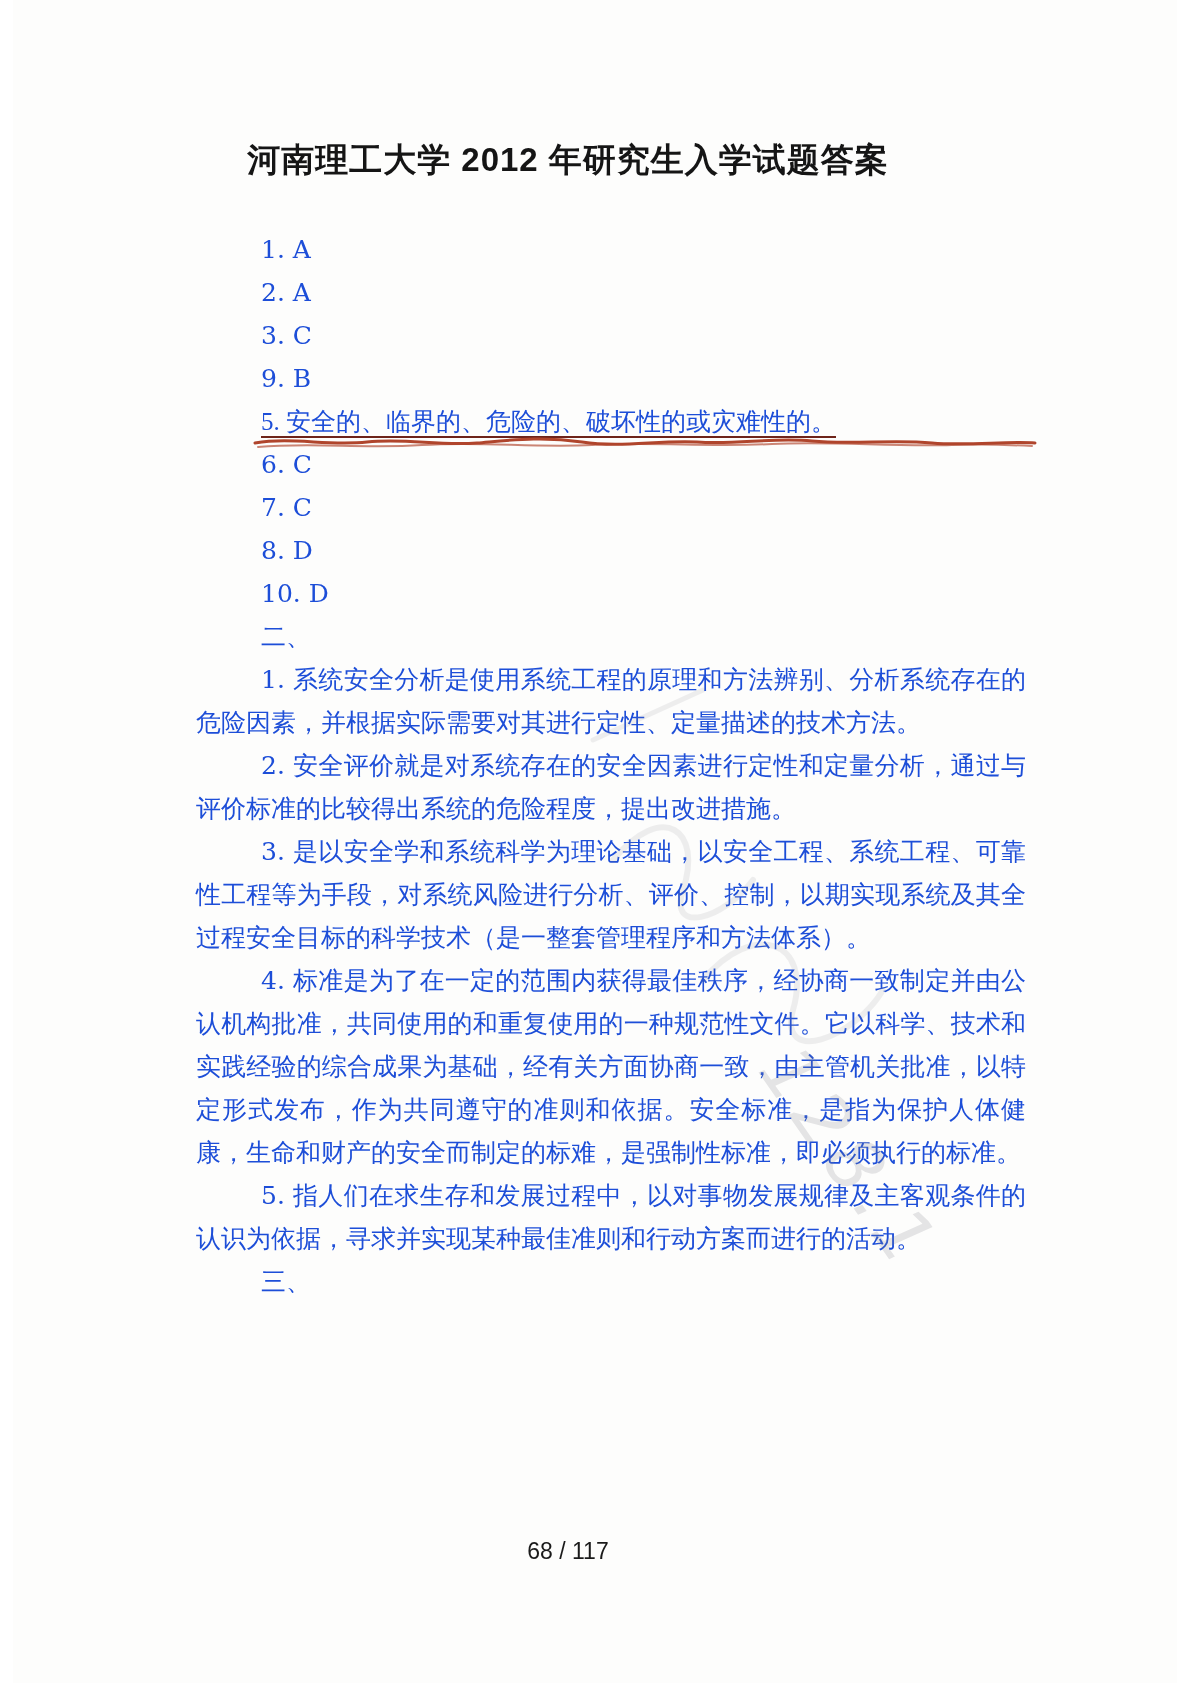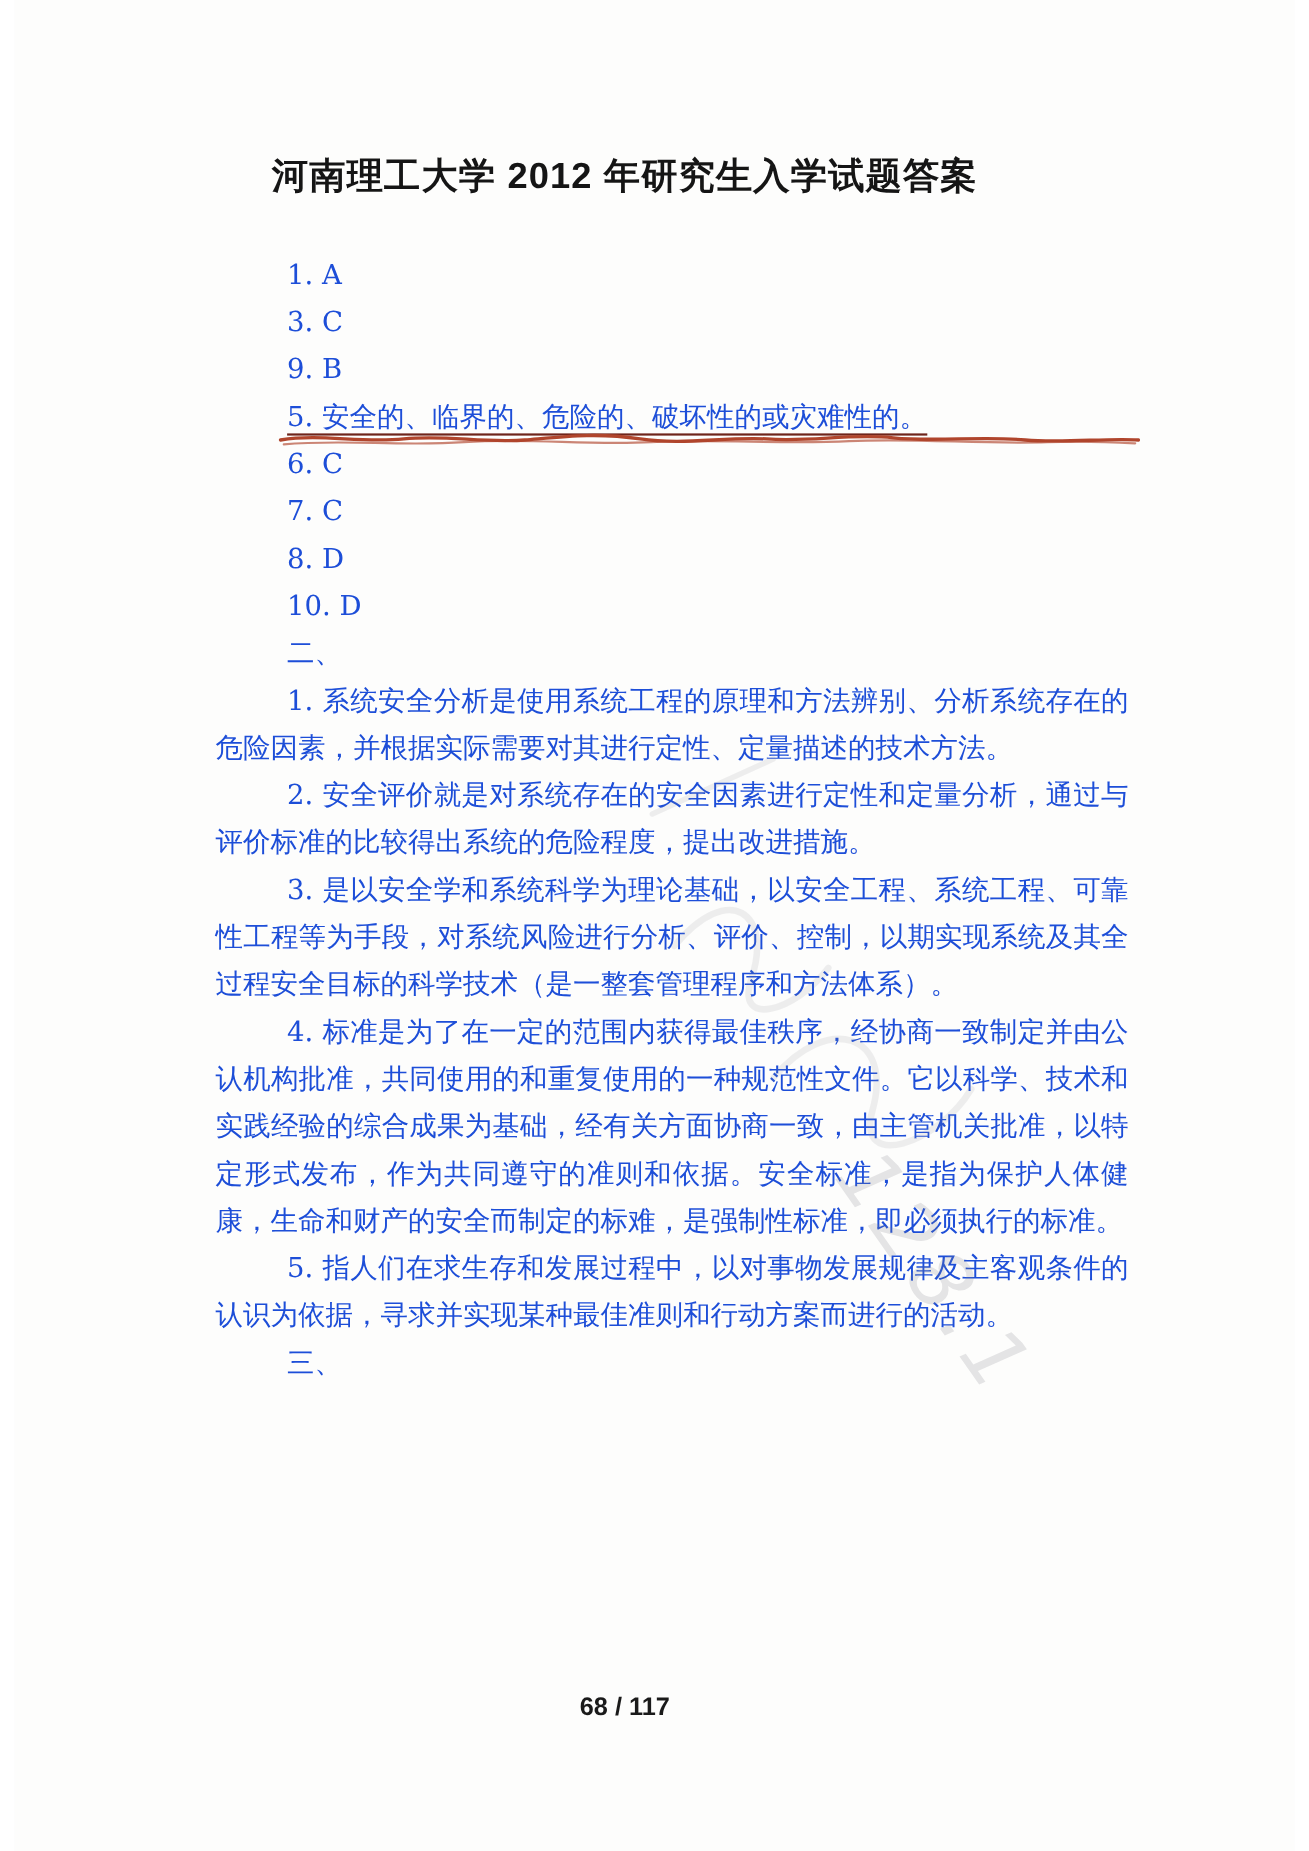--- a/index.html
+++ b/index.html
@@ -38,20 +38,21 @@
   }
   .content .line,
   .content p {
     margin: 0;
     text-indent: 65px;
   }
   .answer-5-wrap { position: relative; }
   .answer-5-text {
     border-bottom: 2px solid #6e241a;
     padding-bottom: 1px;
+    font-family: Liberation Serif, serif;
   }
   .red-underline {
     position: absolute;
     left: 56px;
     top: 33px;
     width: 786px;
     height: 18px;
     pointer-events: none;
   }
   .watermark-number {
@@ -78,33 +79,33 @@
   }
   .footer {
     position: absolute;
     top: 1538px;
     left: 0;
     width: 1110px;
     text-align: center;
     font-family: "Liberation Sans", "DejaVu Sans", sans-serif;
     font-size: 23px;
     color: #1a1a1a;
-    font-weight: bold;
   }
 </style>
 </head>
 <body>
 
 <div class="page">
 
   <h1 class="title">河南理工大学 2012 年研究生入学试题答案</h1>
 
   <div class="content">
 
     <div class="line">1. A</div>
+    <div class="line">2. A</div>
     <div class="line">3. C</div>
     <div class="line">9. B</div>
 
     <div class="line answer-5-wrap">
       <span class="answer-5-text">5. 安全的、临界的、危险的、破坏性的或灾难性的。</span>
       <svg class="red-underline" viewBox="0 0 786 18" preserveAspectRatio="none" aria-hidden="true">
         <path d="M3,10 C40,4 75,13 115,9 C155,5 185,13 225,10 C260,7 290,3 330,9 C370,15 405,7 445,9 C485,12 520,4 560,8 C600,12 640,6 680,10 C715,13 755,8 783,10" fill="none" stroke="#b0452c" stroke-width="3" stroke-linecap="round"></path>
         <path d="M6,14 C60,9 110,16 170,12 C230,8 280,15 340,12 C400,9 460,14 520,11 C580,8 640,14 700,12 C730,11 760,12 780,13" fill="none" stroke="#b0452c" stroke-width="2" stroke-linecap="round" opacity="0.65"></path>
       </svg>
     </div>

